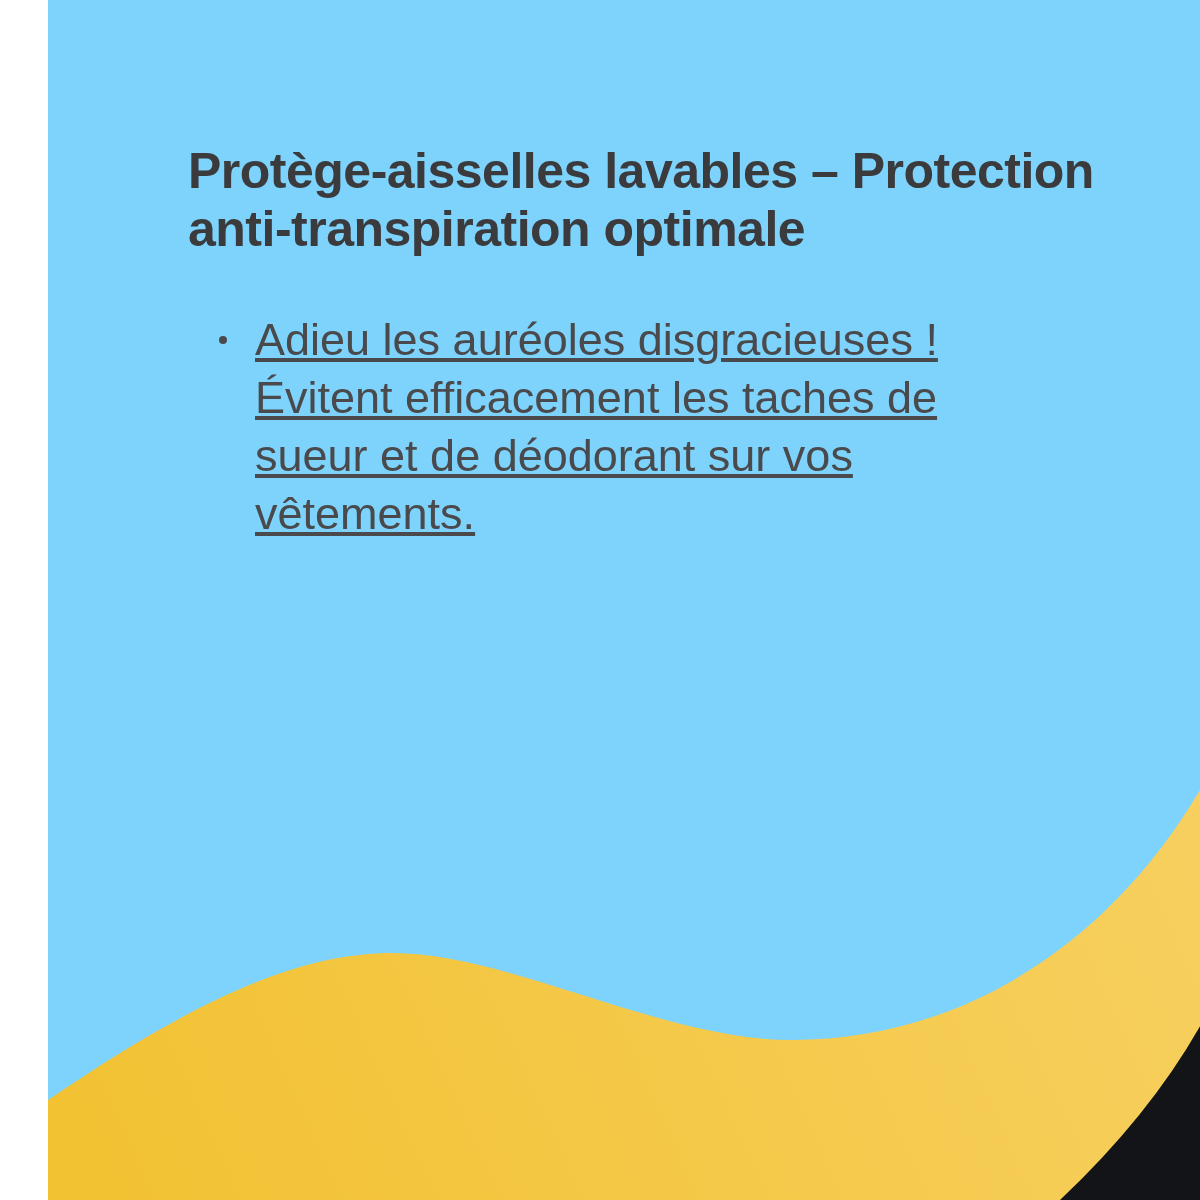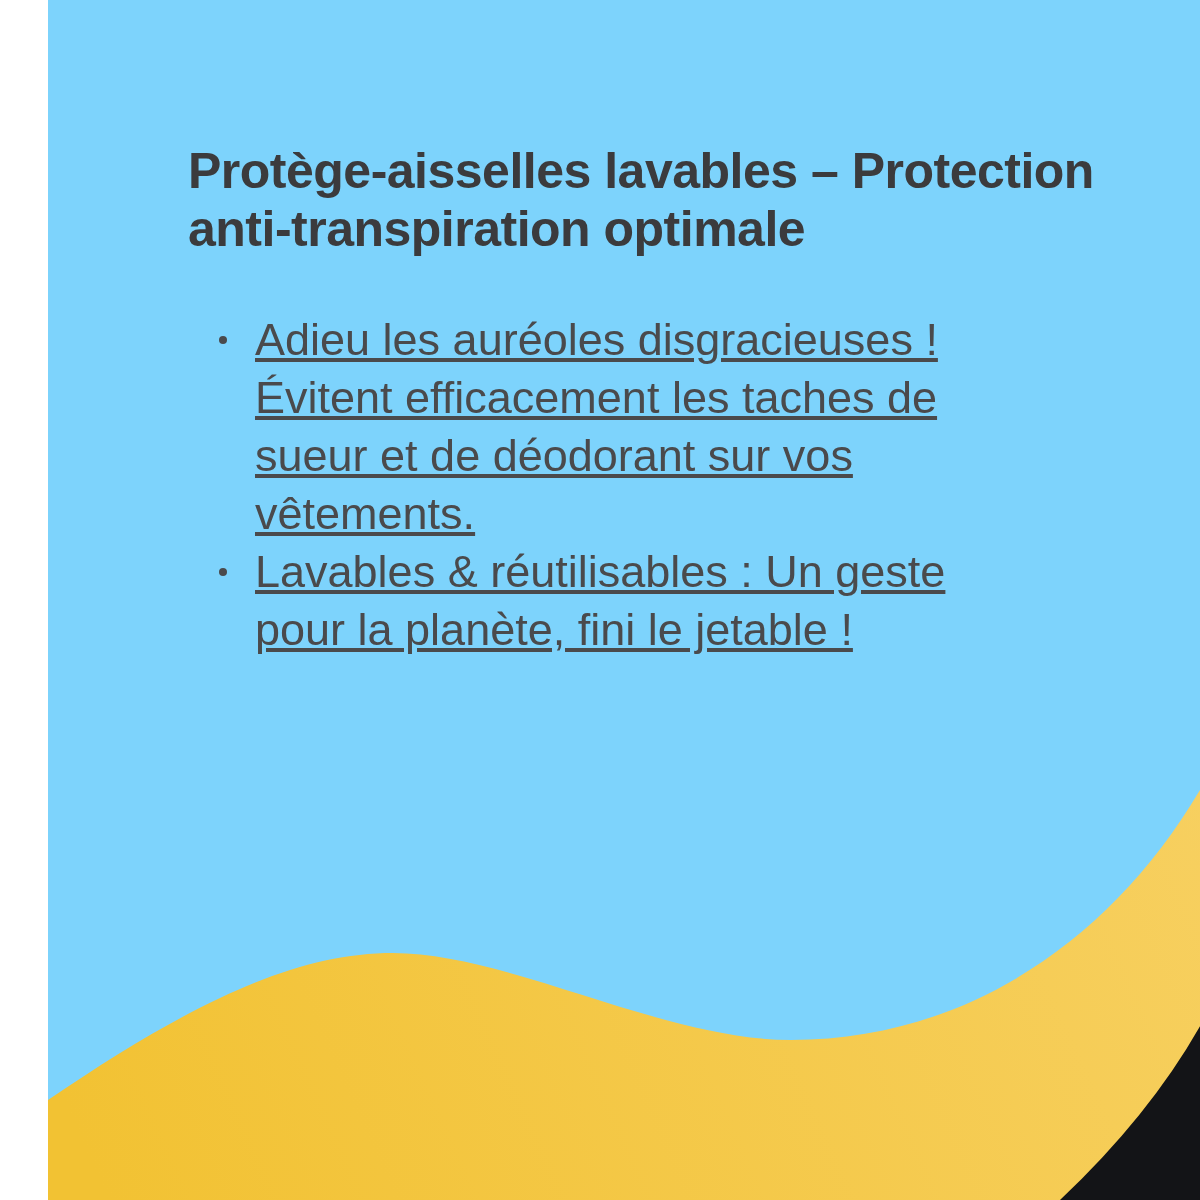--- a/index.html
+++ b/index.html
@@ -91,20 +91,16 @@
              L 1200 1200 Z"></path>
   </svg>
 
   <div class="content">
     <h1 class="title">Protège-aisselles lavables – Protection anti-transpiration optimale</h1>
     <ul class="benefits">
       <li>
         <span class="bullet-dot"></span>
         <span>Adieu les auréoles disgracieuses&nbsp;! Évitent efficacement les taches de sueur et de déodorant sur vos vêtements.</span>
       </li>
-      <li>
-        <span class="bullet-dot"></span>
-        <span>Lavables &amp; réutilisables&nbsp;: Un geste pour la planète, fini le jetable&nbsp;!</span>
-      </li>
     </ul>
   </div>
 
 </div>
 
 </body></html>

